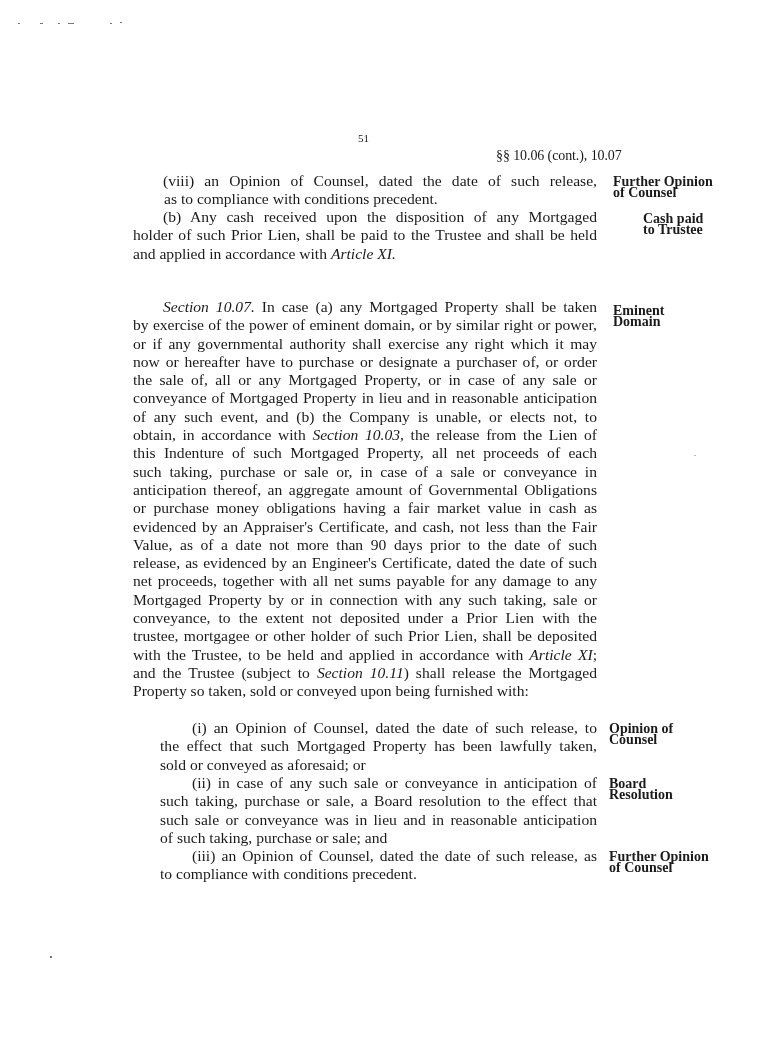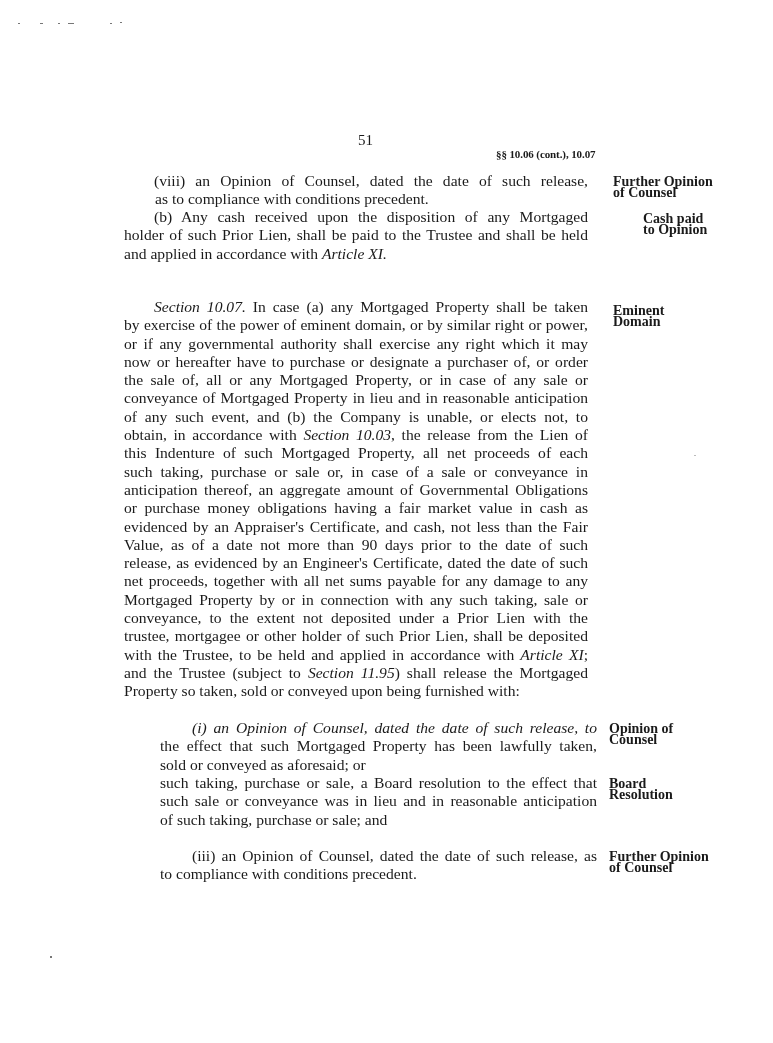--- a/index.html
+++ b/index.html
@@ -1,20 +1,20 @@
 <!DOCTYPE html>
 <html><head>
   <meta charset="utf-8">
   <style>
     html, body { margin: 0; padding: 0; background: #ffffff; }
     body { width: 773px; height: 1043px; position: relative; overflow: hidden;
            font-family: "Liberation Serif", "DejaVu Serif", serif; color: #1a1a1a; }
-    .page-number { position: absolute; left: 358px; top: 132px; font-size: 15px; }
-    .running-head { position: absolute; left: 496px; top: 148px; font-size: 11px; font-weight: bold; letter-spacing: -0.1px; }
-    .body-text { position: absolute; left: 124px; width: 464px; font-size: 15.6px; line-height: 18.3px; text-align: justify; }
+    .page-number { position: absolute; left: 358px; top: 132px; font-size: 11px; }
+    .running-head { position: absolute; left: 496px; top: 148px; font-size: 14px; font-weight: normal; letter-spacing: -0.1px; }
+    .body-text { position: absolute; left: 133px; width: 464px; font-size: 15.6px; line-height: 18.3px; text-align: justify; }
     .line { display: block; white-space: nowrap; text-align: justify; text-align-last: justify; height: 18.3px; }
     .line.last { text-align-last: left; }
     .ind1 { padding-left: 30px; }
     i { font-style: italic; }
     .note { position: absolute; left: 609px; font-size: 14px; font-weight: bold; line-height: 10.5px; font-family: "Liberation Serif", serif; }
     .speck { position: absolute; background: #777; }
   </style>
 </head>
 <body>
 
@@ -48,48 +48,49 @@
     <span class="line">anticipation thereof, an aggregate amount of Governmental Obligations</span>
     <span class="line">or purchase money obligations having a fair market value in cash as</span>
     <span class="line">evidenced by an Appraiser's Certificate, and cash, not less than the Fair</span>
     <span class="line">Value, as of a date not more than 90 days prior to the date of such</span>
     <span class="line">release, as evidenced by an Engineer's Certificate, dated the date of such</span>
     <span class="line">net proceeds, together with all net sums payable for any damage to any</span>
     <span class="line">Mortgaged Property by or in connection with any such taking, sale or</span>
     <span class="line">conveyance, to the extent not deposited under a Prior Lien with the</span>
     <span class="line">trustee, mortgagee or other holder of such Prior Lien, shall be deposited</span>
     <span class="line"><span>with the Trustee, to be held and applied in accordance with </span><i>Article XI</i><span>;</span></span>
-    <span class="line"><span>and the Trustee (subject to </span><i>Section 11.95</i><span>) shall release the Mortgaged</span></span>
+    <span class="line"><span>and the Trustee (subject to </span><i>Section 10.11</i><span>) shall release the Mortgaged</span></span>
     <span class="line last">Property so taken, sold or conveyed upon being furnished with:</span>
   </div>
 
   <div class="body-text" style="top:719px; left:160px; width:437px;">
-    <span class="line" style="padding-left:32px;font-style:italic;">(i)  an Opinion of Counsel, dated the date of such release, to</span>
+    <span class="line" style="padding-left:32px;">(i)  an Opinion of Counsel, dated the date of such release, to</span>
     <span class="line">the effect that such Mortgaged Property has been lawfully taken,</span>
     <span class="line last">sold or conveyed as aforesaid; or</span>
   </div>
 
   <div class="body-text" style="top:774px; left:160px; width:437px;">
+    <span class="line" style="padding-left:32px;">(ii)  in case of any such sale or conveyance in anticipation of</span>
     <span class="line">such taking, purchase or sale, a Board resolution to the effect that</span>
     <span class="line">such sale or conveyance was in lieu and in reasonable anticipation</span>
     <span class="line last">of such taking, purchase or sale; and</span>
   </div>
 
   <div class="body-text" style="top:847px; left:160px; width:437px;">
     <span class="line" style="padding-left:32px;">(iii)  an Opinion of Counsel, dated the date of such release, as</span>
     <span class="line last">to compliance with conditions precedent.</span>
   </div>
 
   <div class="note" style="top:177px; left:613px;">
     <div>Further Opinion</div>
     <div>of Counsel</div>
   </div>
   <div class="note" style="top:214px; left:643px;">
     <div>Cash paid</div>
-    <div>to Opinion</div>
+    <div>to Trustee</div>
   </div>
   <div class="note" style="top:306px; left:613px;">
     <div>Eminent</div>
     <div>Domain</div>
   </div>
   <div class="note" style="top:724px; left:609px;">
     <div>Opinion of</div>
     <div>Counsel</div>
   </div>
   <div class="note" style="top:779px; left:609px;">

